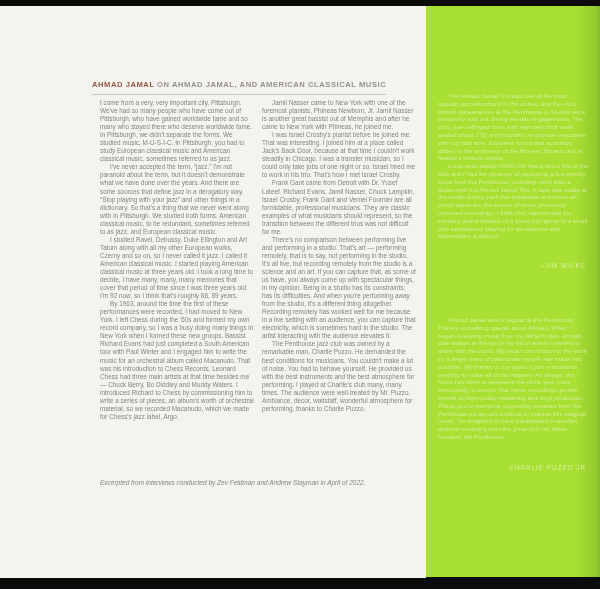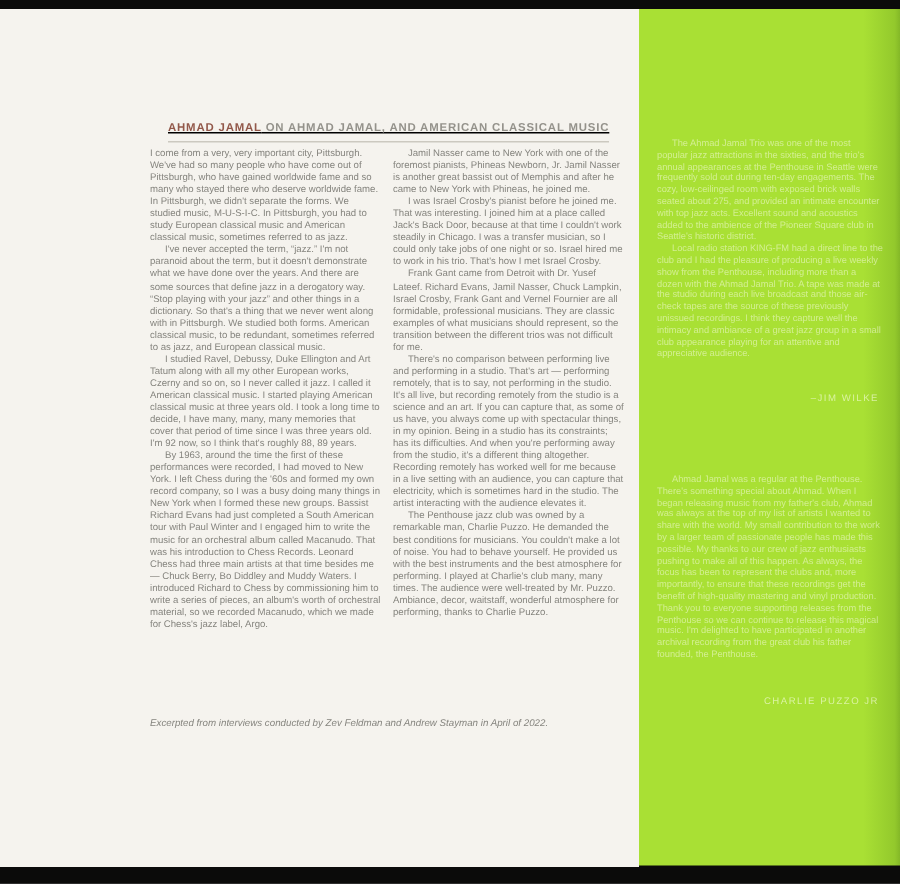--- a/index.html
+++ b/index.html
@@ -11,23 +11,23 @@
   .page-white{
     position:absolute;left:0;top:6px;width:426px;height:572px;
     background:#f5f3ee;
   }
   
   .page-green{
     position:absolute;left:426px;top:6px;width:174px;height:571px;
     background:linear-gradient(90deg,#a9e034 0%,#a9e034 86%,#93c92c 98%,#84b827 100%);
   }
   .title-wrap{
-    position:absolute;left:112px;top:74px;
+    position:absolute;left:92px;top:74px;
     font-size:7.6px;font-weight:bold;letter-spacing:.55px;
-    padding-bottom:5px;border-bottom:1px solid #ccc9c0;white-space:nowrap;text-decoration:underline;
+    padding-bottom:5px;border-bottom:1px solid #ccc9c0;white-space:nowrap;
   }
   .t-hi{color:#92584a;}
   .t-rest{color:#94928b;}
   .col{
     position:absolute;top:93px;width:154px;
     font-size:6.4px;line-height:8.05px;color:#85847e;
     text-align:left;
   }
   .col-left{left:100px;}
   .col-mid{left:262px;}

